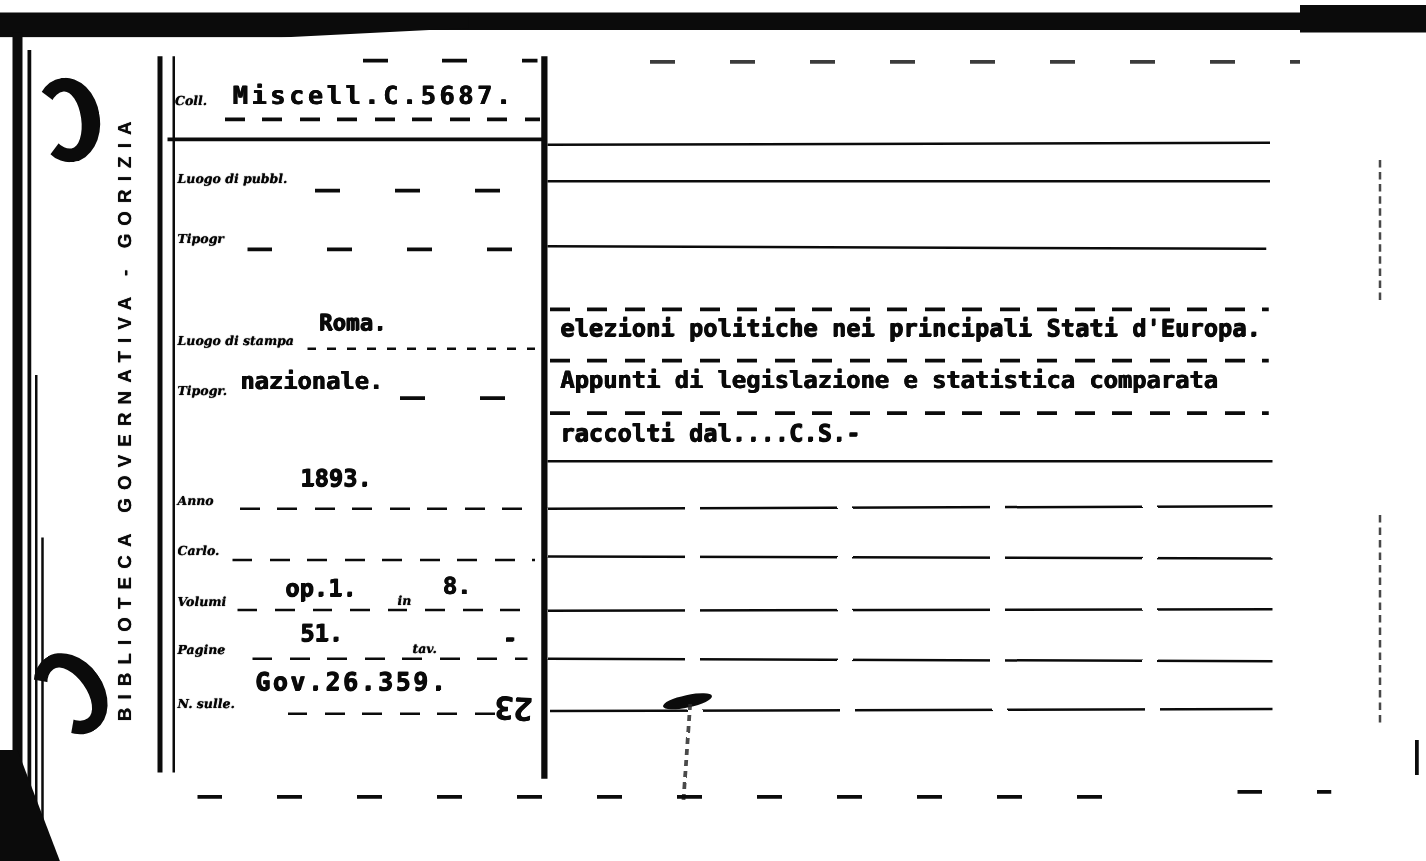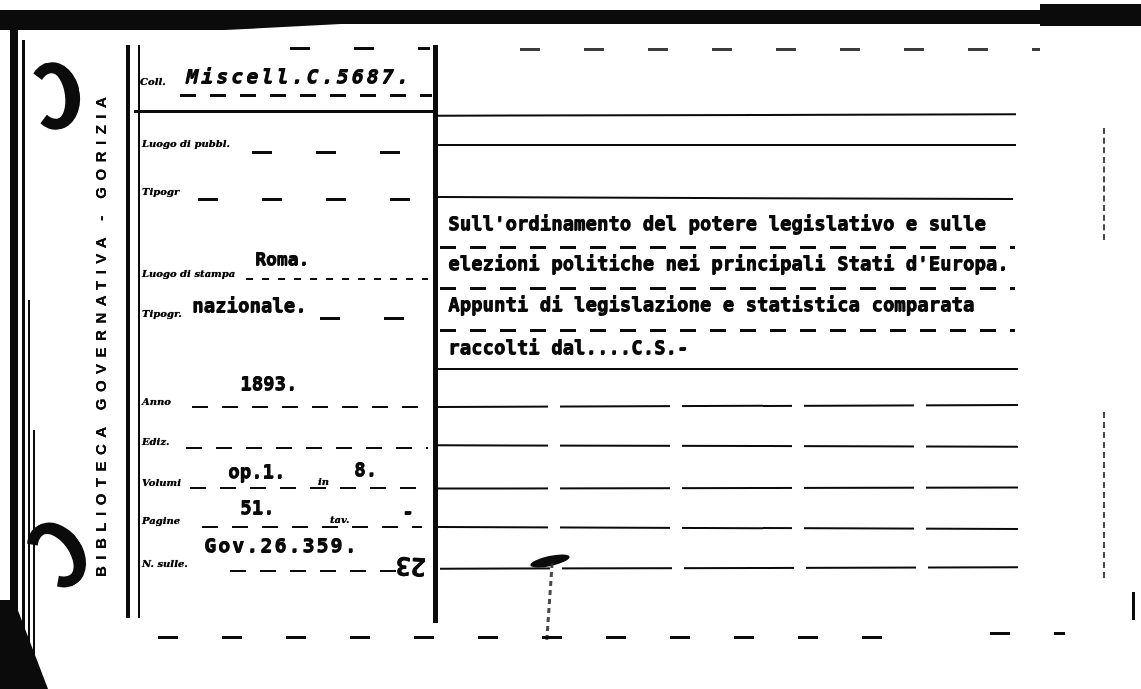--- a/index.html
+++ b/index.html
@@ -43,21 +43,21 @@
   <div class="abs ring" style="left:28px;top:62px;width:26px;height:46px;transform:rotate(-8deg);border-right-width:15px;"></div>
   <div class="abs ring" style="left:30px;top:520px;width:28px;height:48px;transform:rotate(-35deg);border-right-width:14px;"></div>
 
   <div class="abs stamp" style="left:92px;top:48px;height:572px;width:36px;text-align:center;">BIBLIOTECA GOVERNATIVA - GORIZIA</div>
 
   <div class="abs" style="left:126px;top:45px;width:8px;height:573px;border-left:4px solid #0b0b0b;border-right:2px solid #0b0b0b;"></div>
   <div class="abs bar" style="left:433px;top:45px;width:5px;height:578px;"></div>
 
   <div class="abs rule-sparse" style="left:290px;top:47px;width:140px;"></div>
   <div class="abs lbl" style="left:140px;top:76px;">Coll.</div>
-  <div class="abs type" style="left:186px;top:64px;font-size:20px;letter-spacing:3px;font-style:italic;">Miscell.C.5687.</div>
+  <div class="abs type" style="left:186px;top:64px;font-size:20px;letter-spacing:3px;">Miscell.C.5687.</div>
   <div class="abs rule-dash" style="left:180px;top:94px;width:252px;height:3px;"></div>
   <div class="abs rule-solid" style="left:134px;top:110px;width:300px;"></div>
 
   <div class="abs lbl" style="left:142px;top:138px;">Luogo di pubbl.</div>
   <div class="abs rule-sparse" style="left:252px;top:151px;width:178px;"></div>
 
   <div class="abs lbl" style="left:142px;top:186px;">Tipogr</div>
   <div class="abs rule-sparse" style="left:198px;top:198px;width:230px;"></div>
 
   <div class="abs type" style="left:255px;top:248px;font-size:18px;">Roma.</div>
@@ -65,21 +65,21 @@
   <div class="abs rule-dot" style="left:246px;top:278px;width:182px;"></div>
 
   <div class="abs lbl" style="left:142px;top:308px;">Tipogr.</div>
   <div class="abs type" style="left:192px;top:294px;font-size:19px;">nazionale.</div>
   <div class="abs rule-sparse" style="left:320px;top:317px;width:110px;"></div>
 
   <div class="abs type" style="left:240px;top:372px;font-size:19px;">1893.</div>
   <div class="abs lbl" style="left:142px;top:396px;">Anno</div>
   <div class="abs rule-dash" style="left:192px;top:406px;width:236px;"></div>
 
-  <div class="abs lbl" style="left:142px;top:436px;">Ediz.</div>
+  <div class="abs lbl" style="left:142px;top:436px;">Carlo.</div>
   <div class="abs rule-dash" style="left:186px;top:447px;width:242px;"></div>
 
   <div class="abs type" style="left:228px;top:460px;font-size:19px;">op.1.</div>
   <div class="abs lbl" style="left:318px;top:476px;">in</div>
   <div class="abs type" style="left:354px;top:458px;font-size:19px;">8.</div>
   <div class="abs lbl" style="left:142px;top:477px;">Volumi</div>
   <div class="abs rule-dash" style="left:190px;top:487px;width:238px;"></div>
 
   <div class="abs type" style="left:240px;top:496px;font-size:19px;">51.</div>
   <div class="abs lbl" style="left:330px;top:514px;">tav.</div>
@@ -90,21 +90,20 @@
   <div class="abs type" style="left:204px;top:533px;font-size:20px;letter-spacing:2px;">Gov.26.359.</div>
   <div class="abs lbl" style="left:142px;top:558px;">N. sulle.</div>
   <div class="abs rule-dash" style="left:230px;top:570px;width:170px;"></div>
 
   <div class="abs type flip" style="left:396px;top:552px;">23</div>
 
   <div class="abs rule-thin" style="left:438px;top:114px;width:578px;transform:rotate(-0.15deg);"></div>
   <div class="abs rule-thin" style="left:438px;top:144px;width:578px;"></div>
   <div class="abs rule-thin" style="left:438px;top:197px;width:575px;transform:rotate(0.2deg);"></div>
 
-  <div class="abs type" style="left:448px;top:212px;font-size:19px;">Sull'ordinamento del potere legislativo e sulle</div>
   <div class="abs rule-dash" style="left:440px;top:246px;width:575px;height:3px;"></div>
   <div class="abs type" style="left:448px;top:252px;font-size:19px;">elezioni politiche nei principali Stati d'Europa.</div>
   <div class="abs rule-dash" style="left:440px;top:287px;width:575px;height:3px;"></div>
   <div class="abs type" style="left:448px;top:293px;font-size:19px;">Appunti di legislazione e statistica comparata</div>
   <div class="abs rule-dash" style="left:440px;top:329px;width:575px;height:3px;"></div>
   <div class="abs type" style="left:448px;top:336px;font-size:19px;">raccolti dal....C.S.-</div>
   <div class="abs rule-thin" style="left:438px;top:368px;width:580px;"></div>
 
   <div class="abs rule-broken" style="left:438px;top:405px;width:580px;transform:rotate(-0.2deg);"></div>
   <div class="abs rule-broken" style="left:438px;top:445px;width:580px;transform:rotate(0.15deg);"></div>

